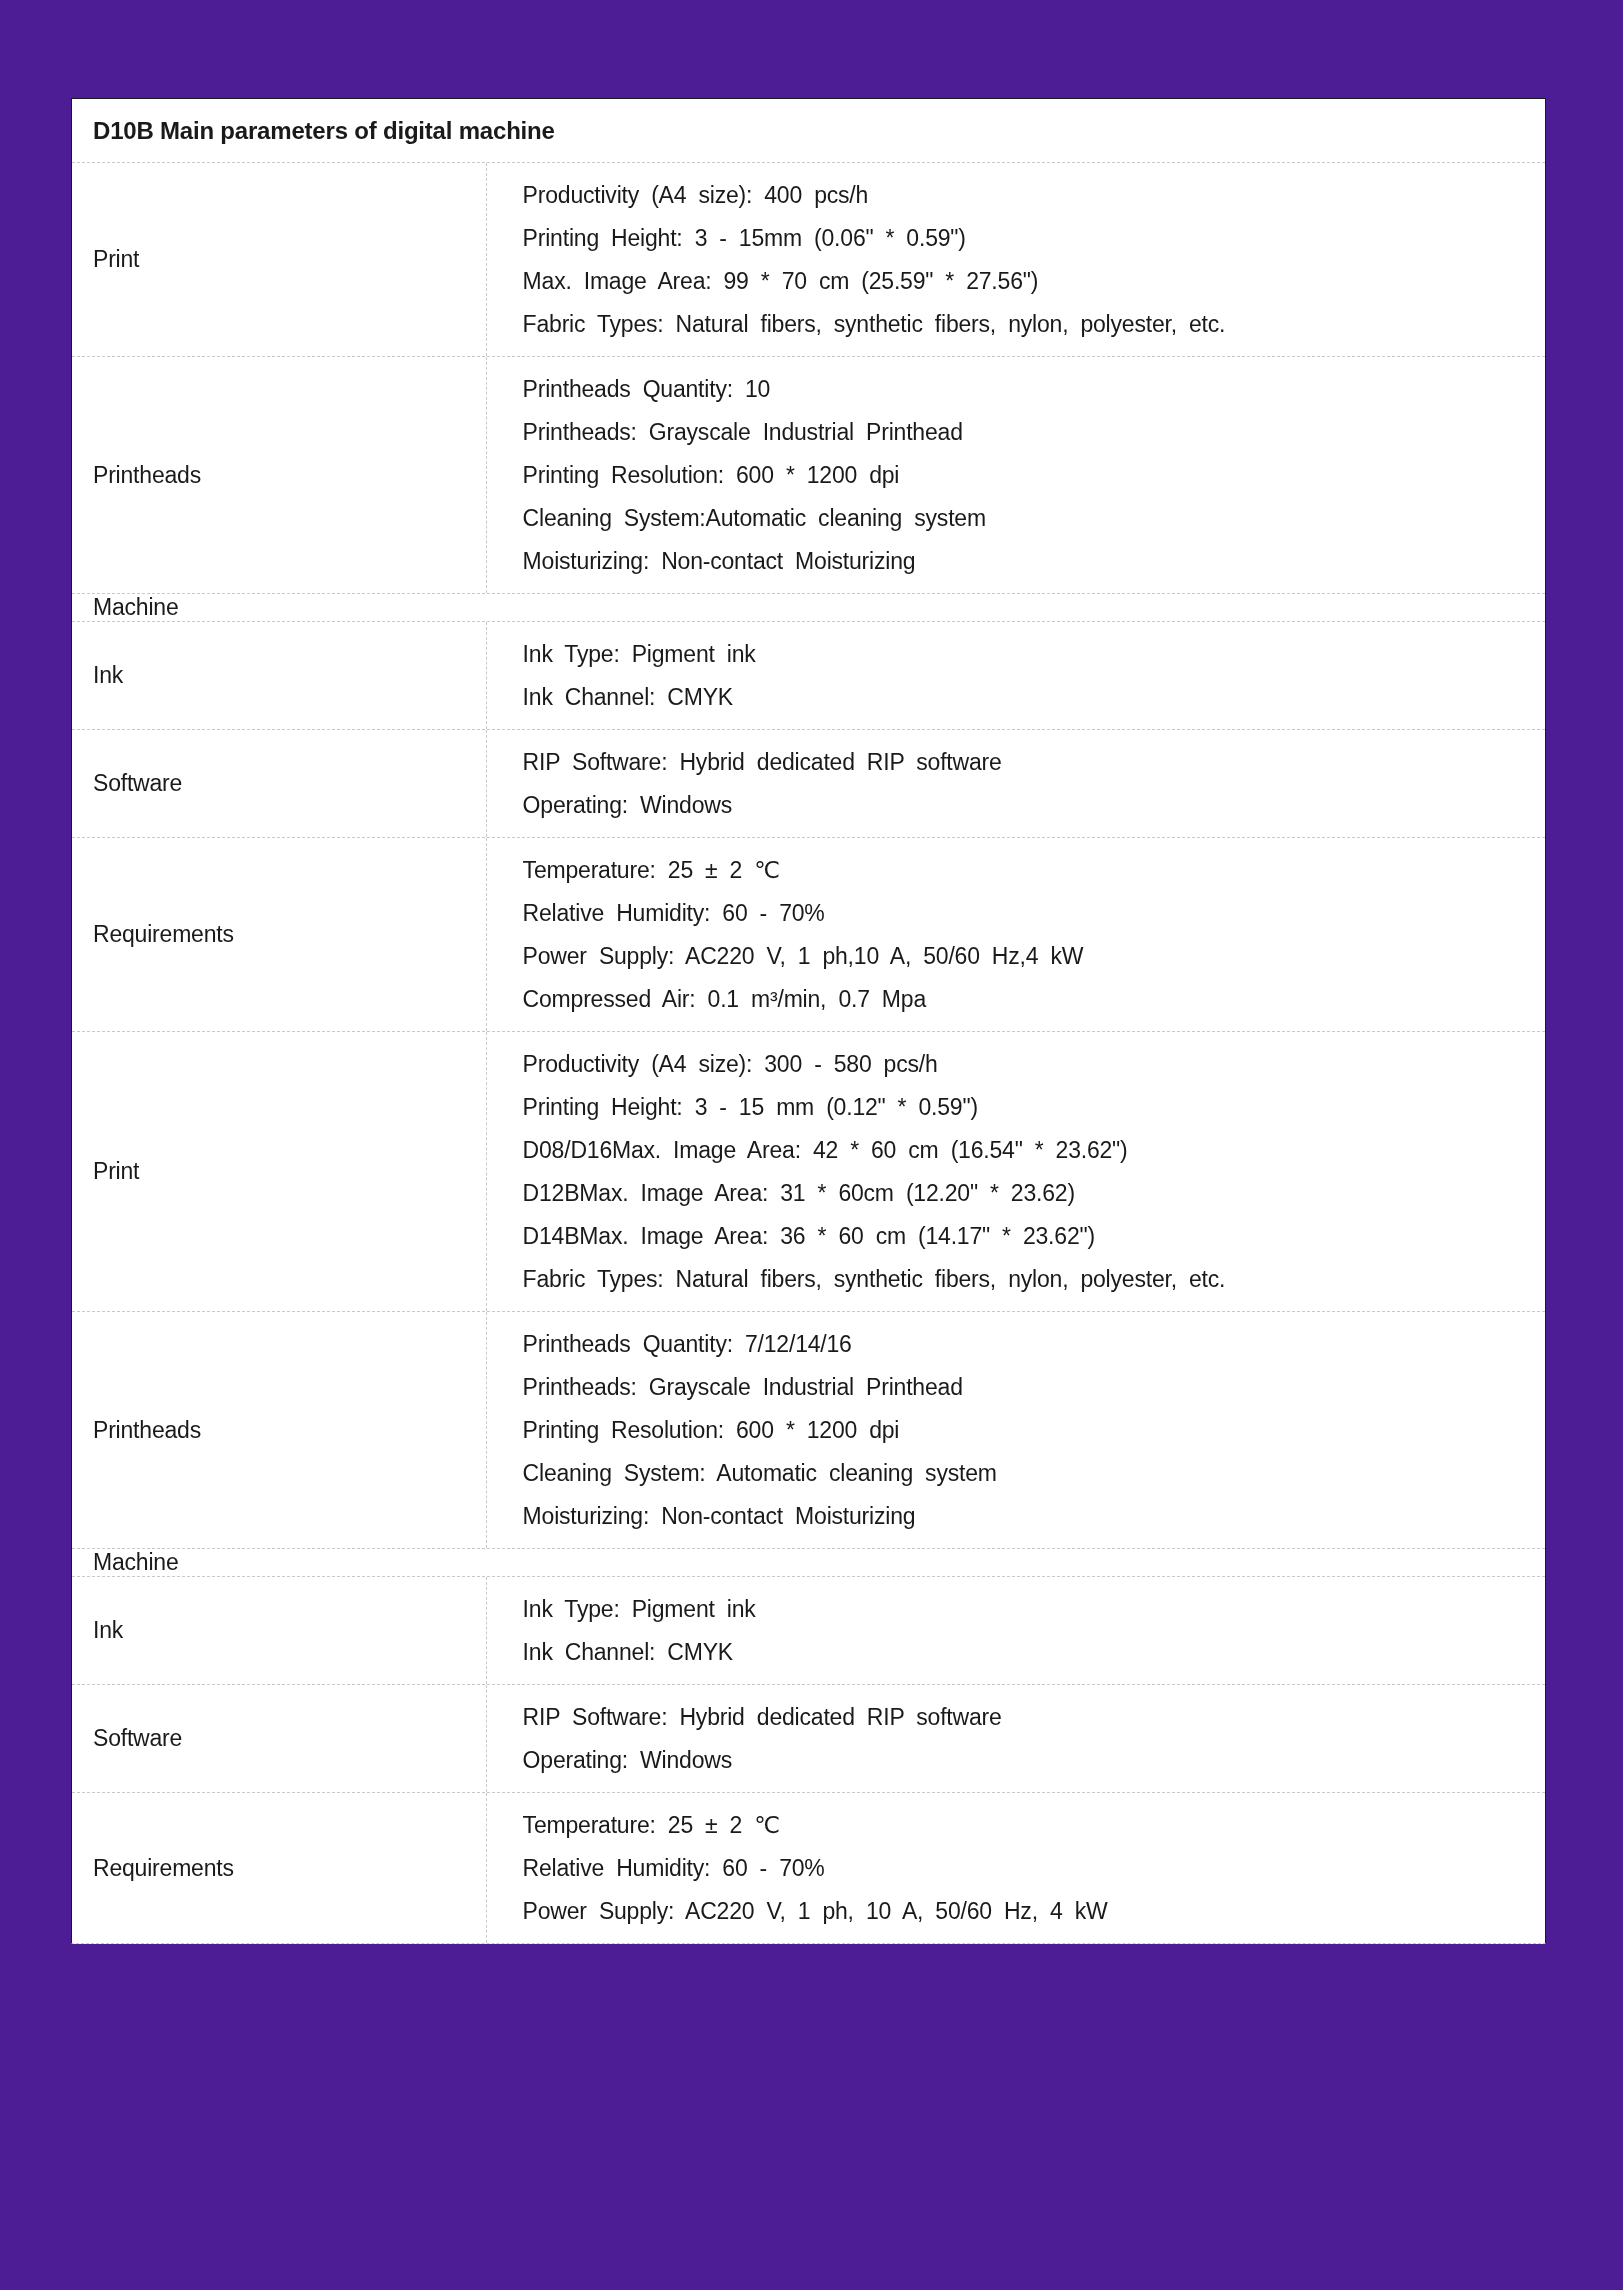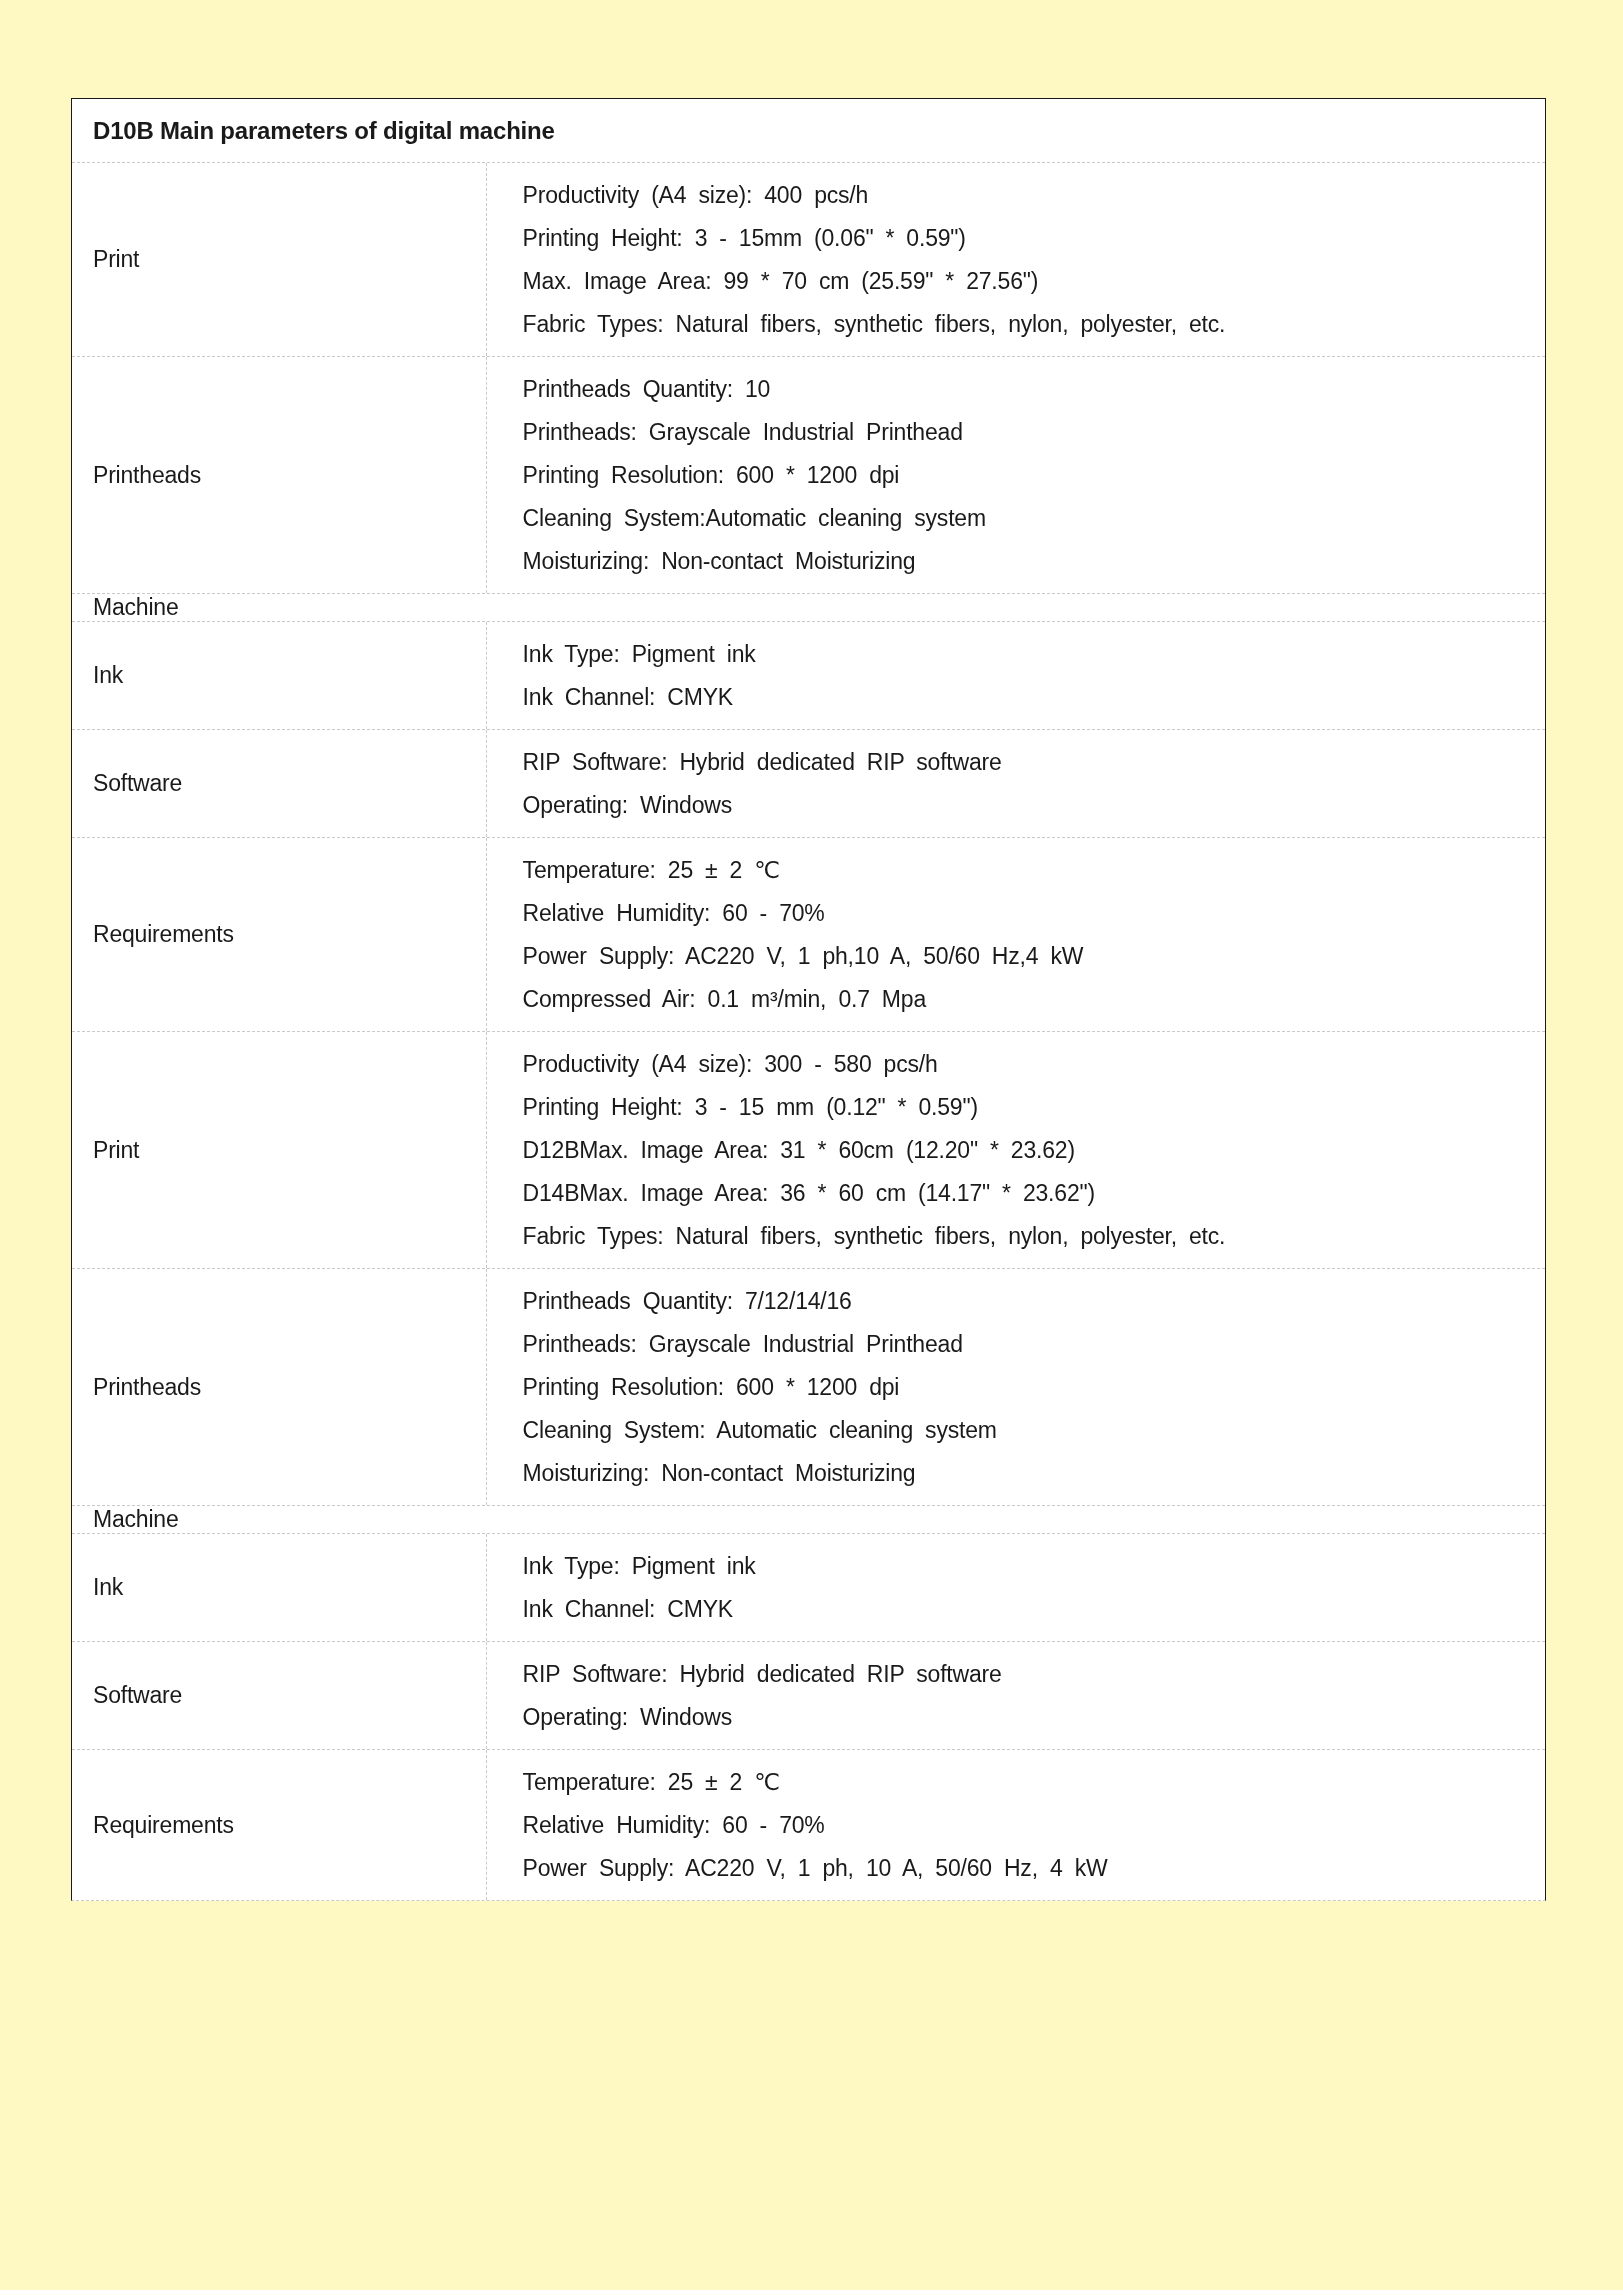--- a/index.html
+++ b/index.html
@@ -1,20 +1,20 @@
 <!DOCTYPE html>
 <html style="font-size:10.5px"><head>
 <meta charset="utf-8">
 <style>
   html, body { margin: 0; padding: 0; background: #ffffff; }
   .page {
     position: relative;
     width: 1623px;
     height: 2290px;
-    background: #fef9c3;
+    background: #4c1d95;
     font-family: "Liberation Sans", "DejaVu Sans", sans-serif;
     color: #1a1a1a;
     overflow: hidden;
   }
   .spec-table {
     position: absolute;
     left: 71px;
     top: 98px;
     width: 1475px;
     box-sizing: border-box;
@@ -120,20 +120,21 @@
       </div>
     </div>
 
     <div class="section">
 
       <div class="row">
         <div class="label-cell">Print</div>
         <div class="value-cell">
           <div class="line">Productivity (A4 size): 300 - 580 pcs/h</div>
           <div class="line">Printing Height: 3 - 15 mm (0.12" * 0.59")</div>
+          <div class="line">D08/D16Max. Image Area: 42 * 60 cm (16.54" * 23.62")</div>
           <div class="line">D12BMax. Image Area: 31 * 60cm (12.20" * 23.62)</div>
           <div class="line">D14BMax. Image Area: 36 * 60 cm (14.17" * 23.62")</div>
           <div class="line">Fabric Types: Natural fibers, synthetic fibers, nylon, polyester, etc.</div>
         </div>
       </div>
 
       <div class="row">
         <div class="label-cell">Printheads</div>
         <div class="value-cell">
           <div class="line">Printheads Quantity: 7/12/14/16</div>

